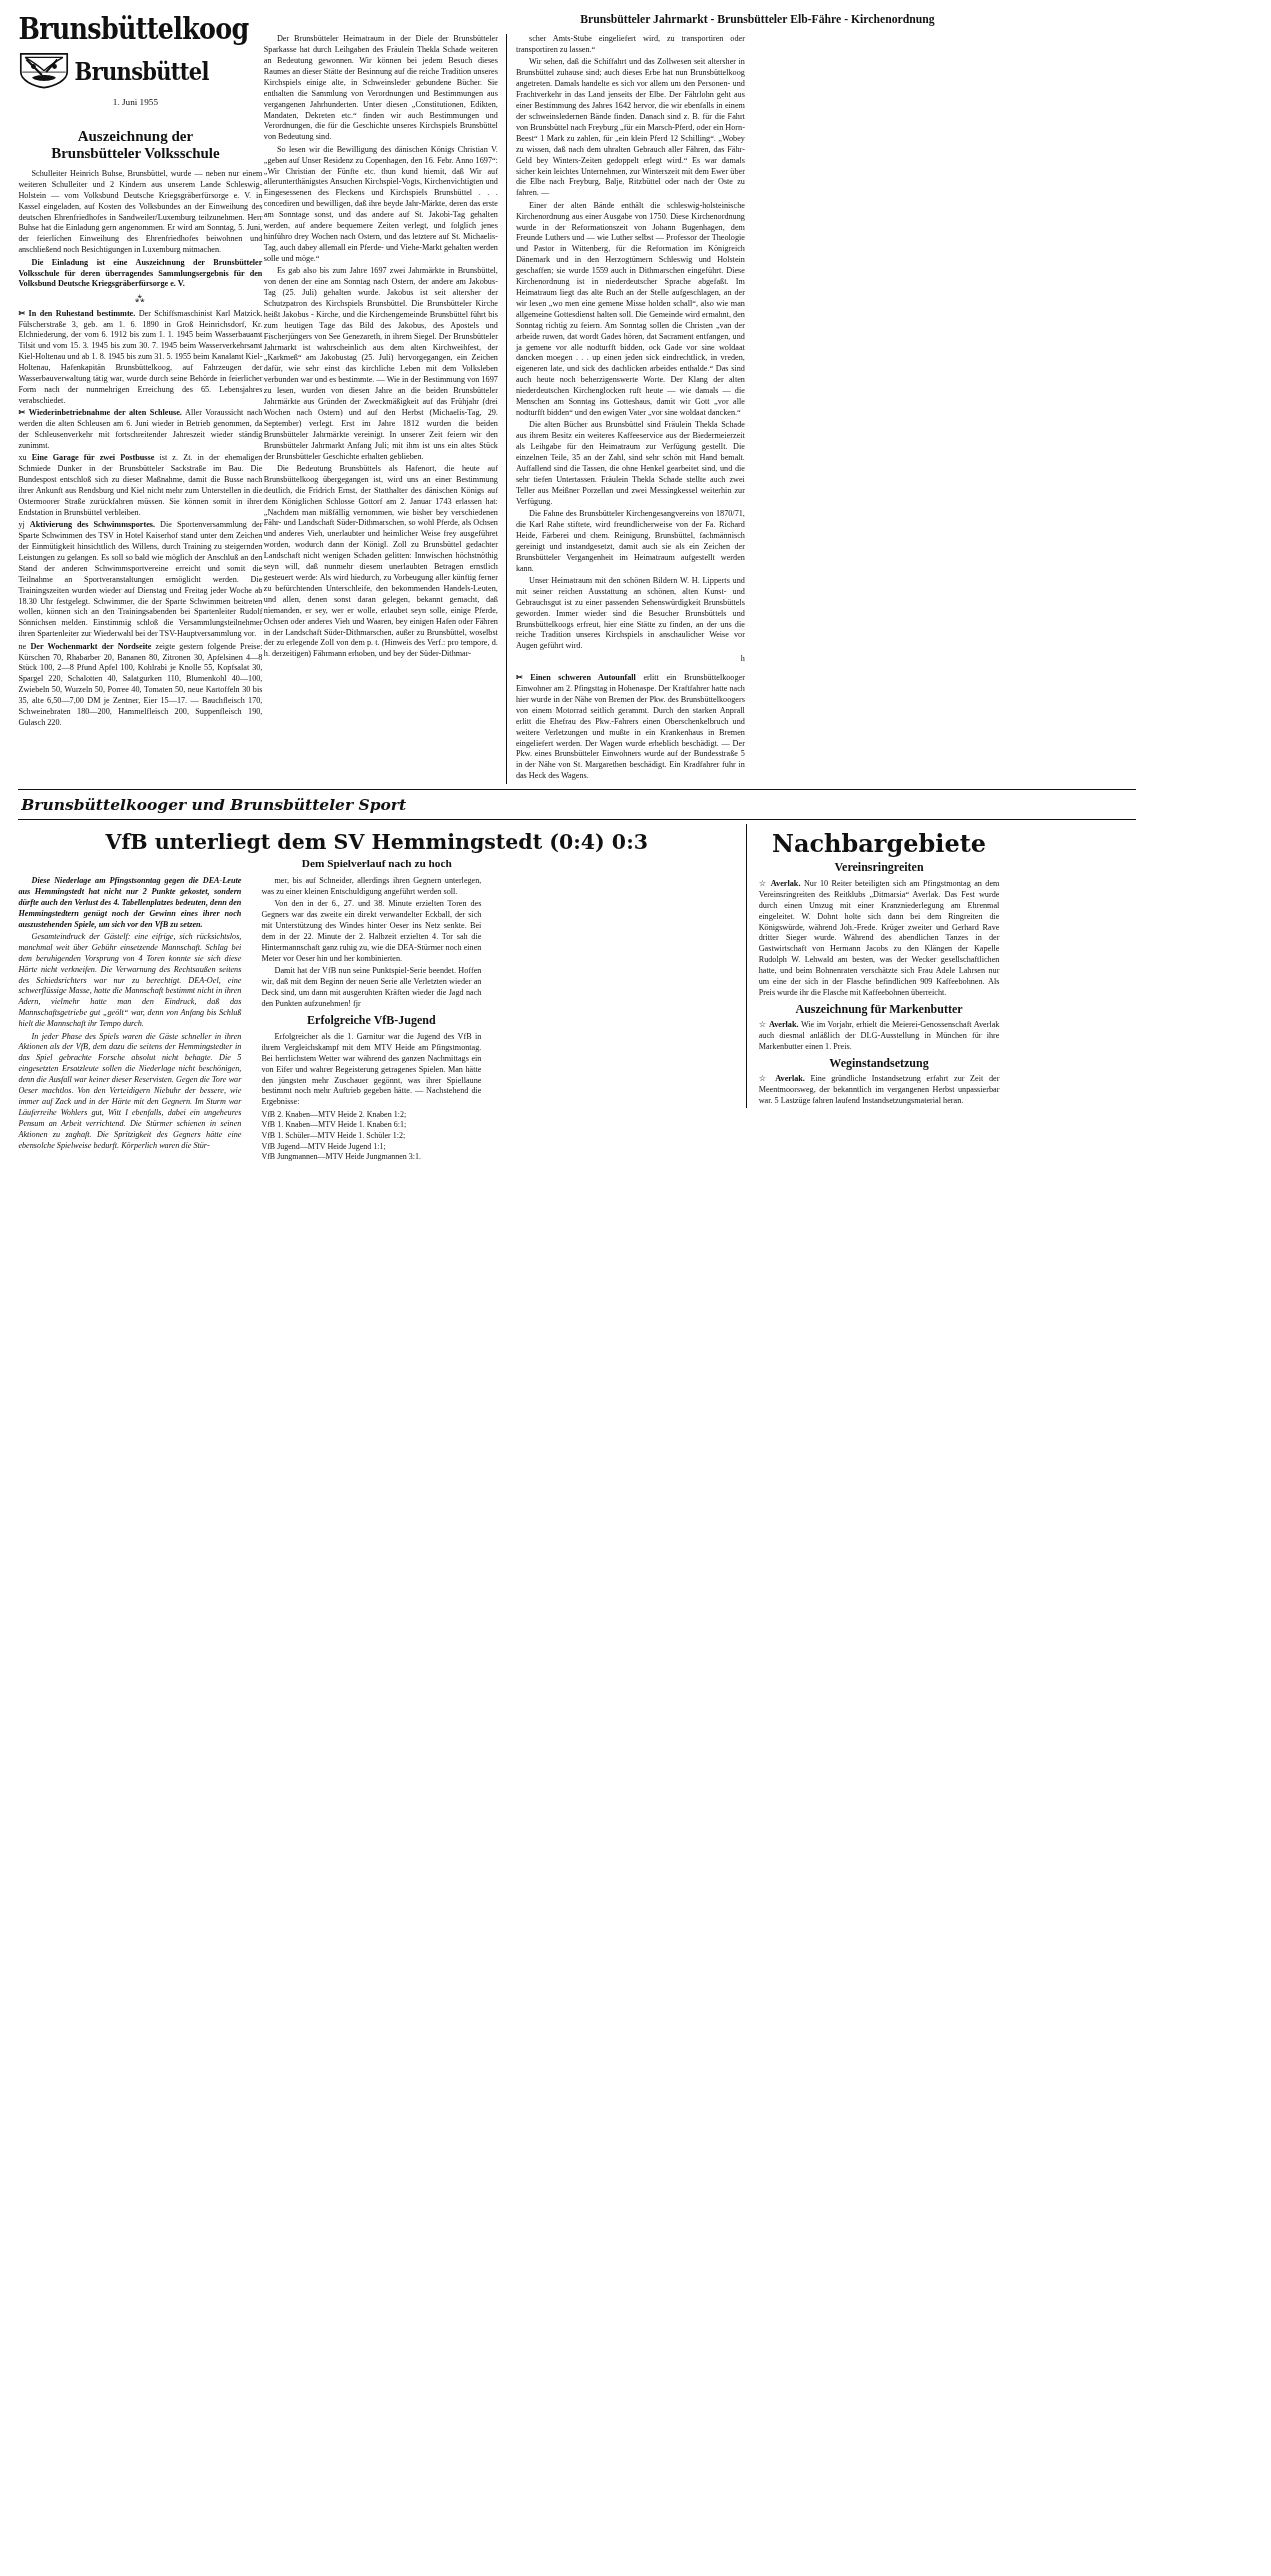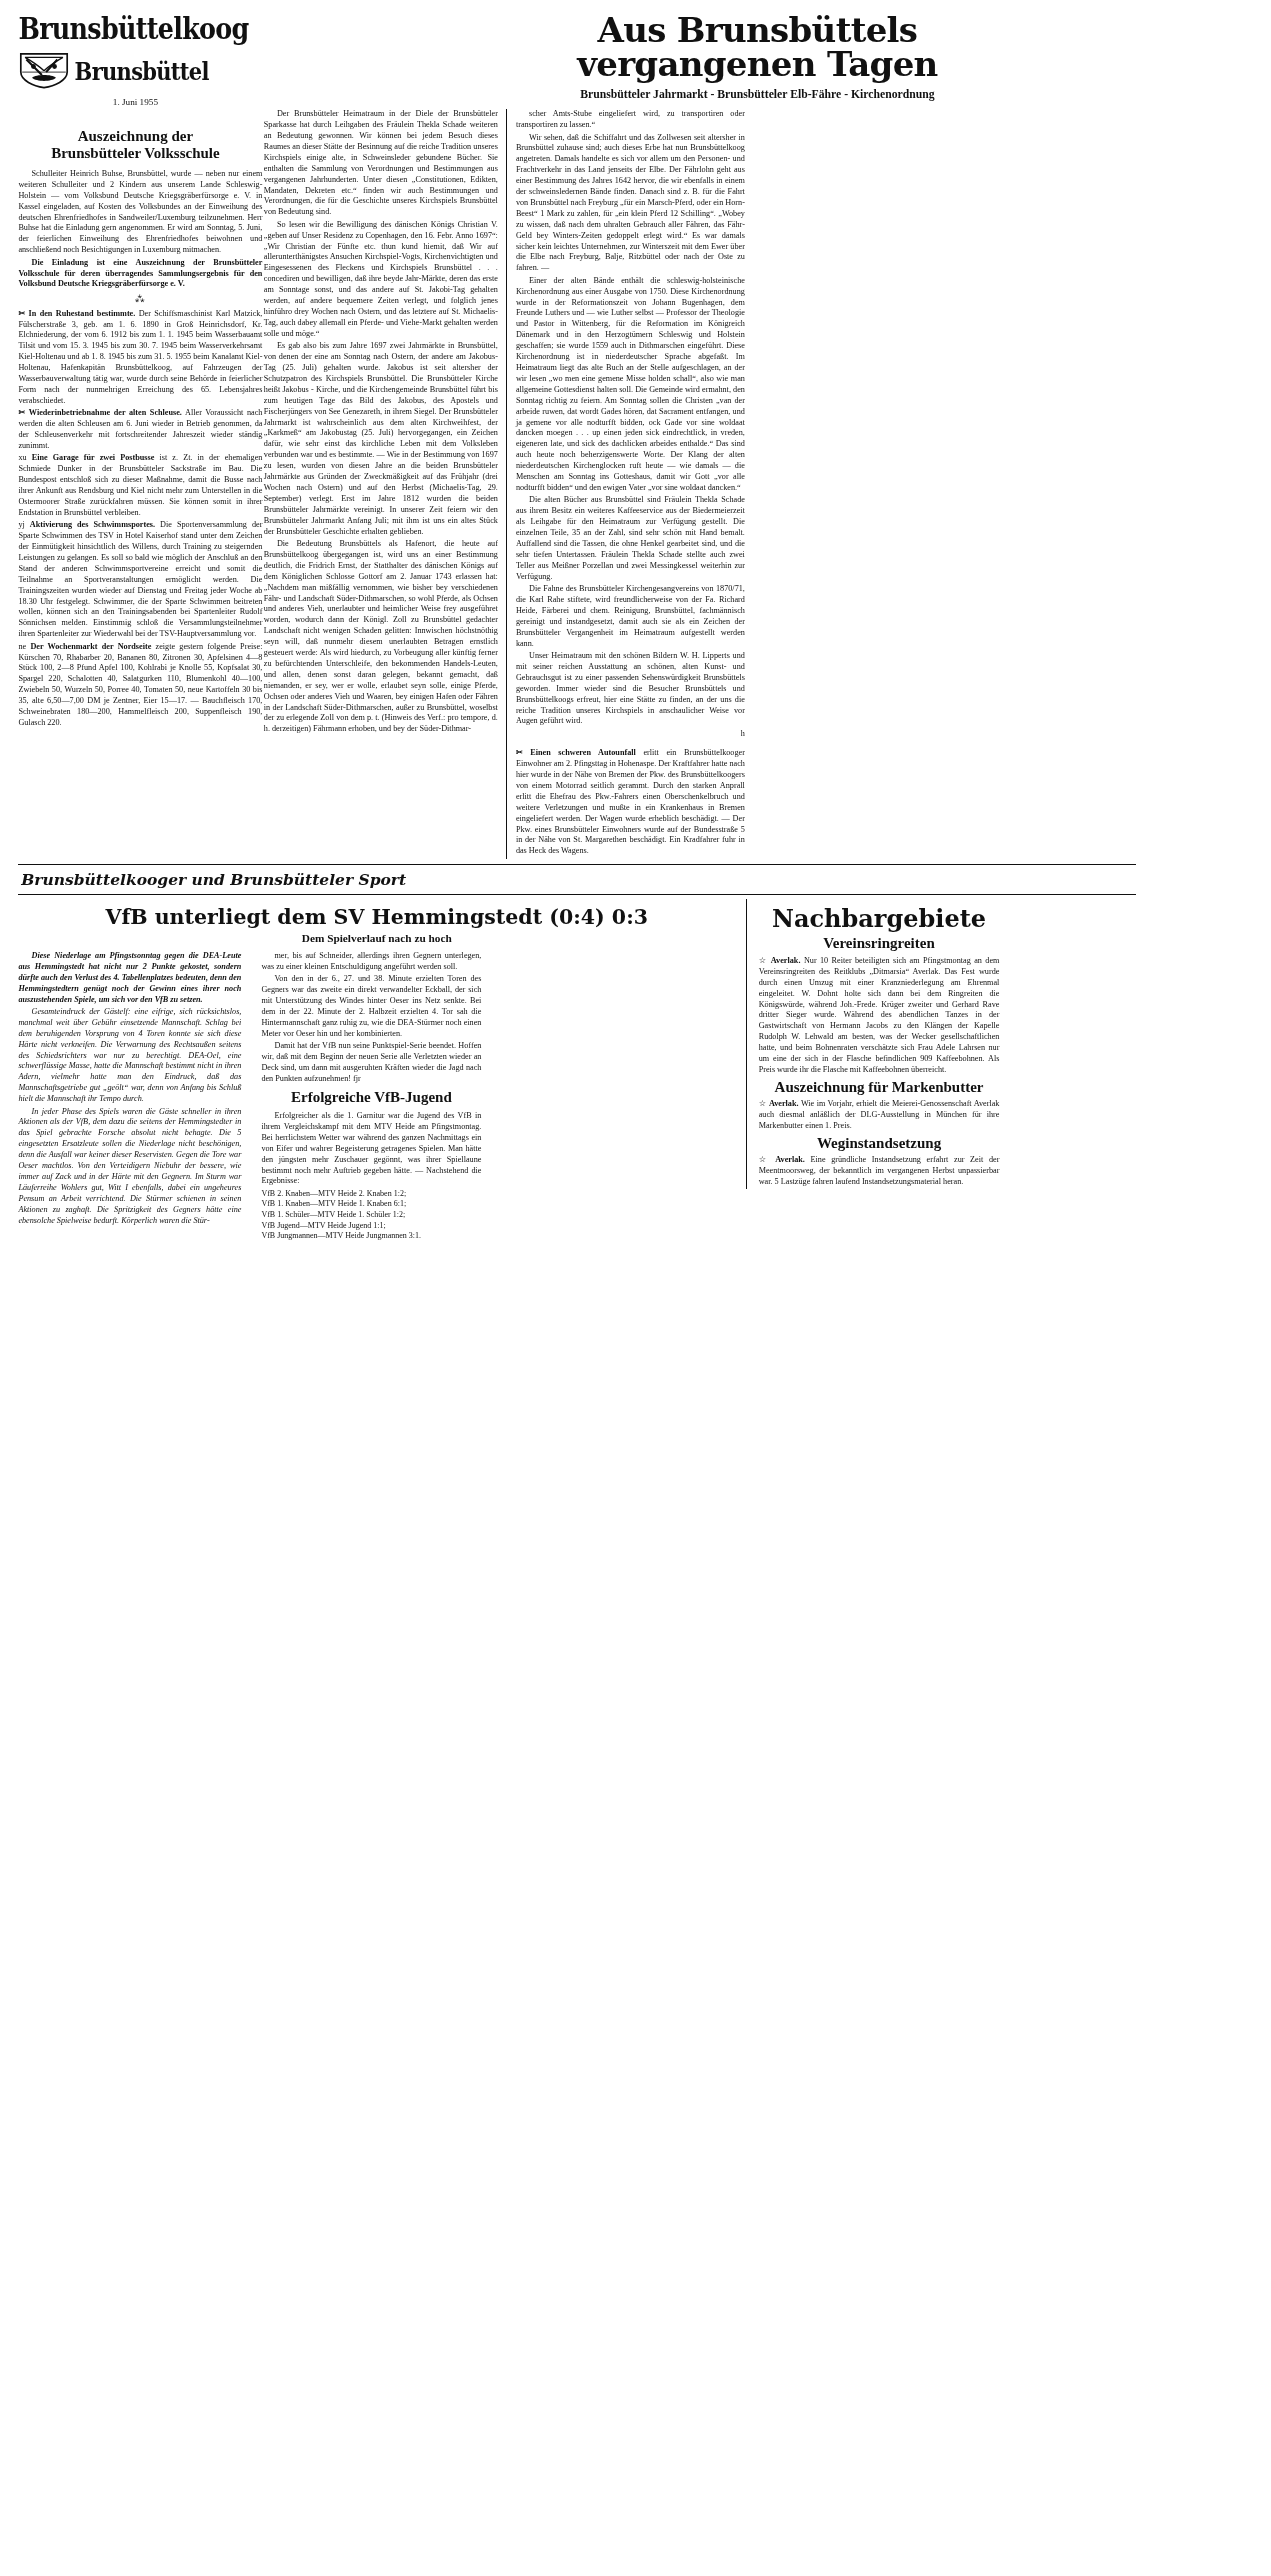--- a/index.html
+++ b/index.html
@@ -66,21 +66,21 @@
     font-style:italic; font-weight:bold; font-size:15.5px;
     letter-spacing:0px; margin:4.2px 0 2.8px 2.8px;
   }
   .sport-head { font-family:"DejaVu Serif", serif; font-weight:bold; font-size:20.5px; margin:5.7px 0 2.8px 0; }
   .sport-sub { font-weight:bold; font-size:11.3px; margin:0 0 7px 0; }
 
   .nachbar-head {
     font-family:"DejaVu Serif", serif; font-weight:bold;
     font-size:24px; text-align:center; margin:4.2px 0 2.8px 0;
   }
-  .mini-head { text-align:center; font-weight:bold; font-size:15px; margin:2.8px 0 3.5px 0; }
+  .mini-head { text-align:center; font-weight:bold; font-size:12px; margin:2.8px 0 3.5px 0; }
 
   .results { font-size:8px; line-height:1.33; }
   .results div { text-indent:0; }
 
   .bottom { display:flex; align-items:flex-start; margin-top:1.4px; }
 
   .midrule { border-top:1.1px solid #111; margin:5.7px 0 4.2px 0; }
   .vline { border-left:0.7px solid #111; }
 </style>
 </head>
@@ -138,22 +138,20 @@
         <p class="noind">
           <span>ne</span>
           <span class="bold">Der Wochenmarkt der Nordseite</span>
           <span>zeigte gestern folgende Preise: Kürschen 70, Rhabarber 20, Bananen 80, Zitronen 30, Apfelsinen 4—8 Stück 100, 2—8 Pfund Apfel 100, Kohlrabi je Knolle 55, Kopfsalat 30, Spargel 220, Schalotten 40, Salatgurken 110, Blumenkohl 40—100, Zwiebeln 50, Wurzeln 50, Porree 40, Tomaten 50, neue Kartoffeln 30 bis 35, alte 6,50—7,00 DM je Zentner, Eier 15—17. — Bauchfleisch 170, Schweinebraten 180—200, Hammelfleisch 200, Suppenfleisch 190, Gulasch 220.</span>
         </p>
       </div>
     </div>
 
     <div class="col" style="width:993px;">
       <div class="headline-wrap" style="width:100%;">
-        <div class="big-head" style="white-space:pre-line;">Aus Brunsbüttels
-vergangenen Tagen</div>
         <div class="sub-head">Brunsbütteler Jahrmarkt - Brunsbütteler Elb-Fähre - Kirchenordnung</div>
       </div>
 
       <div class="row">
         <div class="col" style="width:244px; padding:0 8.5px 0 1.4px;">
           <div class="ctext">
             <p class="first">Der Brunsbütteler Heimatraum in der Diele der Brunsbütteler Sparkasse hat durch Leihgaben des Fräulein Thekla Schade weiteren an Bedeutung gewonnen. Wir können bei jedem Besuch dieses Raumes an dieser Stätte der Besinnung auf die reiche Tradition unseres Kirchspiels einige alte, in Schweinsleder gebundene Bücher. Sie enthalten die Sammlung von Verordnungen und Bestimmungen aus vergangenen Jahrhunderten. Unter diesen „Constitutionen, Edikten, Mandaten, Dekreten etc.“ finden wir auch Bestimmungen und Verordnungen, die für die Geschichte unseres Kirchspiels Brunsbüttel von Bedeutung sind.</p>
             <p class="first">So lesen wir die Bewilligung des dänischen Königs Christian V. „geben auf Unser Residenz zu Copenhagen, den 16. Febr. Anno 1697“: „Wir Christian der Fünfte etc. thun kund hiemit, daß Wir auf allerunterthänigstes Ansuchen Kirchspiel-Vogts, Kirchenvichtigten und Eingesessenen des Fleckens und Kirchspiels Brunsbüttel . . . concediren und bewilligen, daß ihre beyde Jahr-Märkte, deren das erste am Sonntage sonst, und das andere auf St. Jakobi-Tag gehalten werden, auf andere bequemere Zeiten verlegt, und folglich jenes hinführo drey Wochen nach Ostern, und das letztere auf St. Michaelis-Tag, auch dabey allemall ein Pferde- und Viehe-Markt gehalten werden solle und möge.“</p>
             <p class="first">Es gab also bis zum Jahre 1697 zwei Jahrmärkte in Brunsbüttel, von denen der eine am Sonntag nach Ostern, der andere am Jakobus-Tag (25. Juli) gehalten wurde. Jakobus ist seit altersher der Schutzpatron des Kirchspiels Brunsbüttel. Die Brunsbütteler Kirche heißt Jakobus - Kirche, und die Kirchengemeinde Brunsbüttel führt bis zum heutigen Tage das Bild des Jakobus, des Apostels und Fischerjüngers von See Genezareth, in ihrem Siegel. Der Brunsbütteler Jahrmarkt ist wahrscheinlich aus dem alten Kirchweihfest, der „Karkmeß“ am Jakobustag (25. Juli) hervorgegangen, ein Zeichen dafür, wie sehr einst das kirchliche Leben mit dem Volksleben verbunden war und es bestimmte. — Wie in der Bestimmung von 1697 zu lesen, wurden von diesen Jahre an die beiden Brunsbütteler Jahrmärkte aus Gründen der Zweckmäßigkeit auf das Frühjahr (drei Wochen nach Ostern) und auf den Herbst (Michaelis-Tag, 29. September) verlegt. Erst im Jahre 1812 wurden die beiden Brunsbütteler Jahrmärkte vereinigt. In unserer Zeit feiern wir den Brunsbütteler Jahrmarkt Anfang Juli; mit ihm ist uns ein altes Stück der Brunsbütteler Geschichte erhalten geblieben.</p>
             <p class="first">Die Bedeutung Brunsbüttels als Hafenort, die heute auf Brunsbüttelkoog übergegangen ist, wird uns an einer Bestimmung deutlich, die Fridrich Ernst, der Statthalter des dänischen Königs auf dem Königlichen Schlosse Gottorf am 2. Januar 1743 erlassen hat: „Nachdem man mißfällig vernommen, wie bisher bey verschiedenen Fähr- und Landschaft Süder-Dithmarschen, so wohl Pferde, als Ochsen und anderes Vieh, unerlaubter und heimlicher Weise frey ausgeführet worden, wodurch dann der Königl. Zoll zu Brunsbüttel gedachter Landschaft nicht wenigen Schaden gelitten: Innwischen höchstnöthig seyn will, daß nunmehr diesem unerlaubten Betragen ernstlich gesteuert werde: Als wird hiedurch, zu Vorbeugung aller künftig ferner zu befürchtenden Unterschleife, den bekommenden Handels-Leuten, und allen, denen sonst daran gelegen, bekannt gemacht, daß niemanden, er sey, wer er wolle, erlaubet seyn solle, einige Pferde, Ochsen oder anderes Vieh und Waaren, bey einigen Hafen oder Fähren in der Landschaft Süder-Dithmarschen, außer zu Brunsbüttel, woselbst der zu erlegende Zoll von dem p. t. (Hinweis des Verf.: pro tempore, d. h. derzeitigen) Fährmann erhoben, und bey der Süder-Dithmar-</p>

